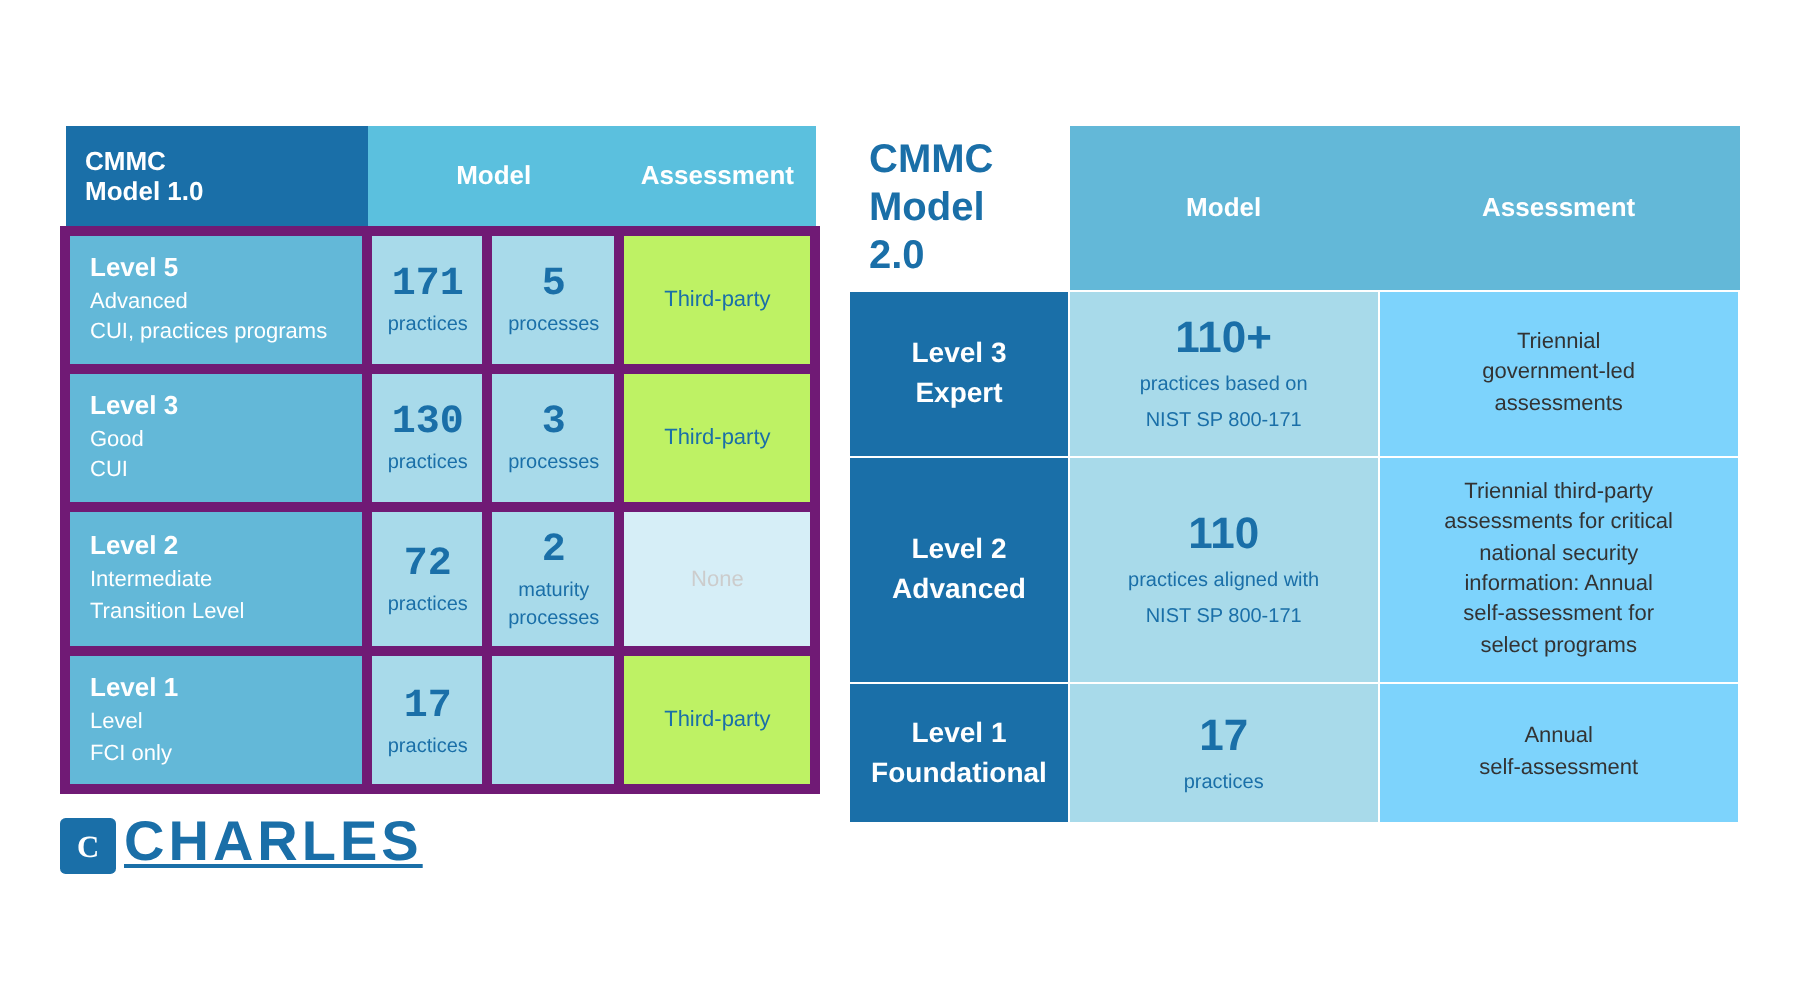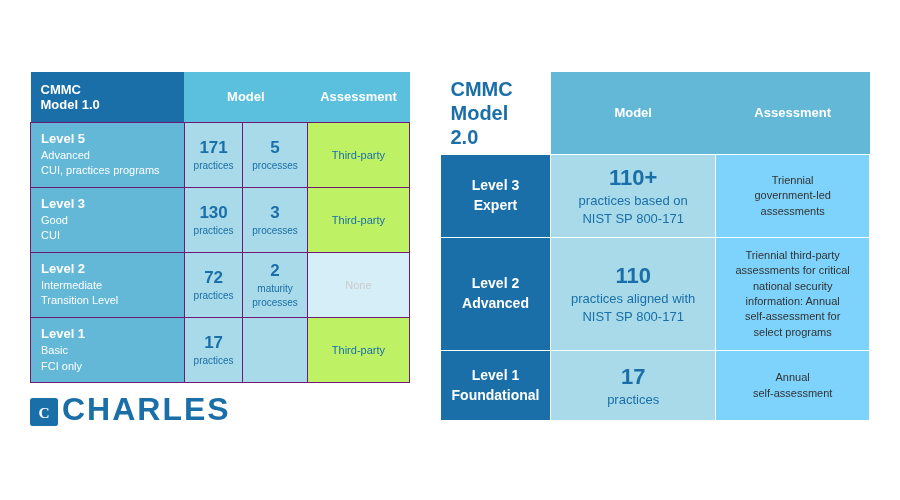--- a/index.html
+++ b/index.html
@@ -8,21 +8,21 @@
       background: #fff;
       width: 900px;
       height: 500px;
       overflow: hidden;
       display: flex;
       align-items: center;
       justify-content: center;
     }
     .container {
       display: flex;
-      gap: 30px;
+      gap: 14px;
       padding: 20px 30px;
       align-items: flex-start;
       width: 900px;
     }
     
     .left-table {
       width: 380px;
       flex-shrink: 0;
     }
     .left-table table {
@@ -42,21 +42,21 @@
       font-size: 15px;
       text-align: left !important;
       padding: 10px 10px !important;
       vertical-align: middle;
     }
     .left-col-header {
       background: #5bc0de;
       color: #fff;
     }
     .left-table td {
-      border: 1px solid #701a75;
+      border: 5px solid #701a75;
       padding: 8px 6px;
       text-align: center;
       font-size: 12px;
     }
     .level-cell {
       background: #63b8d8;
       color: #fff;
       font-weight: bold;
       text-align: left !important;
       padding: 8px 10px !important;
@@ -69,23 +69,24 @@
     .level-cell .level-sub {
       font-weight: normal;
       font-size: 11px;
     }
     .model-cell {
       background: #a8daea;
       color: #1a6fa8;
       font-weight: bold;
     }
     .model-cell .big-num {
-      font-size: 17px;
+      font-size: 20px;
       font-weight: bold;
       display: block;
+      font-family: Liberation Mono, monospace;
     }
     .model-cell .small-label {
       font-size: 10px;
       font-weight: normal;
     }
     .assessment-cell {
       background: #bef264;
       color: #1a6fa8;
       font-size: 11px;
     }
@@ -139,47 +140,48 @@
     .right-model-cell {
       background: #a8daea;
       color: #1a6fa8;
     }
     .right-model-cell .big-num {
       font-size: 22px;
       font-weight: bold;
       display: block;
     }
     .right-model-cell .small-label {
-      font-size: 13px;
+      font-size: 10px;
     }
     .right-assessment-cell {
       background: #7dd3fc;
       color: #333;
       font-size: 11px;
       text-align: center;
       line-height: 1.4;
     }
     .right-table .header-row th:first-child {
       background: #fff;
       border: none;
     }
 
     
     .logo-area {
       margin-top: 8px;
       display: flex;
       align-items: center;
     }
     .logo-text {
-      font-size: 32px;
+      font-size: 28px;
       font-weight: 900;
       color: #1a6fa8;
       letter-spacing: 2px;
       font-family: 'Arial Black', Arial, sans-serif;
       text-transform: uppercase;
+      text-decoration: underline;
     }
     .logo-icon {
       width: 28px;
       height: 28px;
       margin-right: 4px;
       position: relative;
       top: 2px;
     }
   </style>
 </head>
@@ -209,21 +211,21 @@
             <td class="model-cell"><span class="big-num">3</span><span class="small-label">processes</span></td>
             <td class="assessment-cell" style="font-size: 11px;">Third-party</td>
           </tr>
           <tr>
             <td class="level-cell"><span class="level-name">Level 2</span><br><span class="level-sub">Intermediate</span><br><span class="level-sub">Transition Level</span></td>
             <td class="model-cell"><span class="big-num">72</span><span class="small-label">practices</span></td>
             <td class="model-cell"><span class="big-num">2</span><span class="small-label">maturity<br>processes</span></td>
             <td class="none-cell" style="font-size: 11px; color: rgb(204, 204, 204);">None</td>
           </tr>
           <tr>
-            <td class="level-cell"><span class="level-name">Level 1</span><br><span class="level-sub">Basic</span><br><span class="level-sub">FCI only</span></td>
+            <td class="level-cell"><span class="level-name">Level 1</span><br><span class="level-sub">Level</span><br><span class="level-sub">FCI only</span></td>
             <td class="model-cell"><span class="big-num">17</span><span class="small-label">practices</span></td>
             <td class="model-cell"></td>
             <td class="assessment-cell" style="font-size: 11px;">Third-party</td>
           </tr>
         </tbody>
     </table>
     <div class="logo-area">
       <svg class="logo-icon" viewBox="0 0 40 40">
         <rect width="40" height="40" rx="4" fill="#1a6fa8"></rect>
         <text x="20" y="28" text-anchor="middle" font-size="22" font-weight="900" fill="#fff" font-family="Arial Black">C</text>

